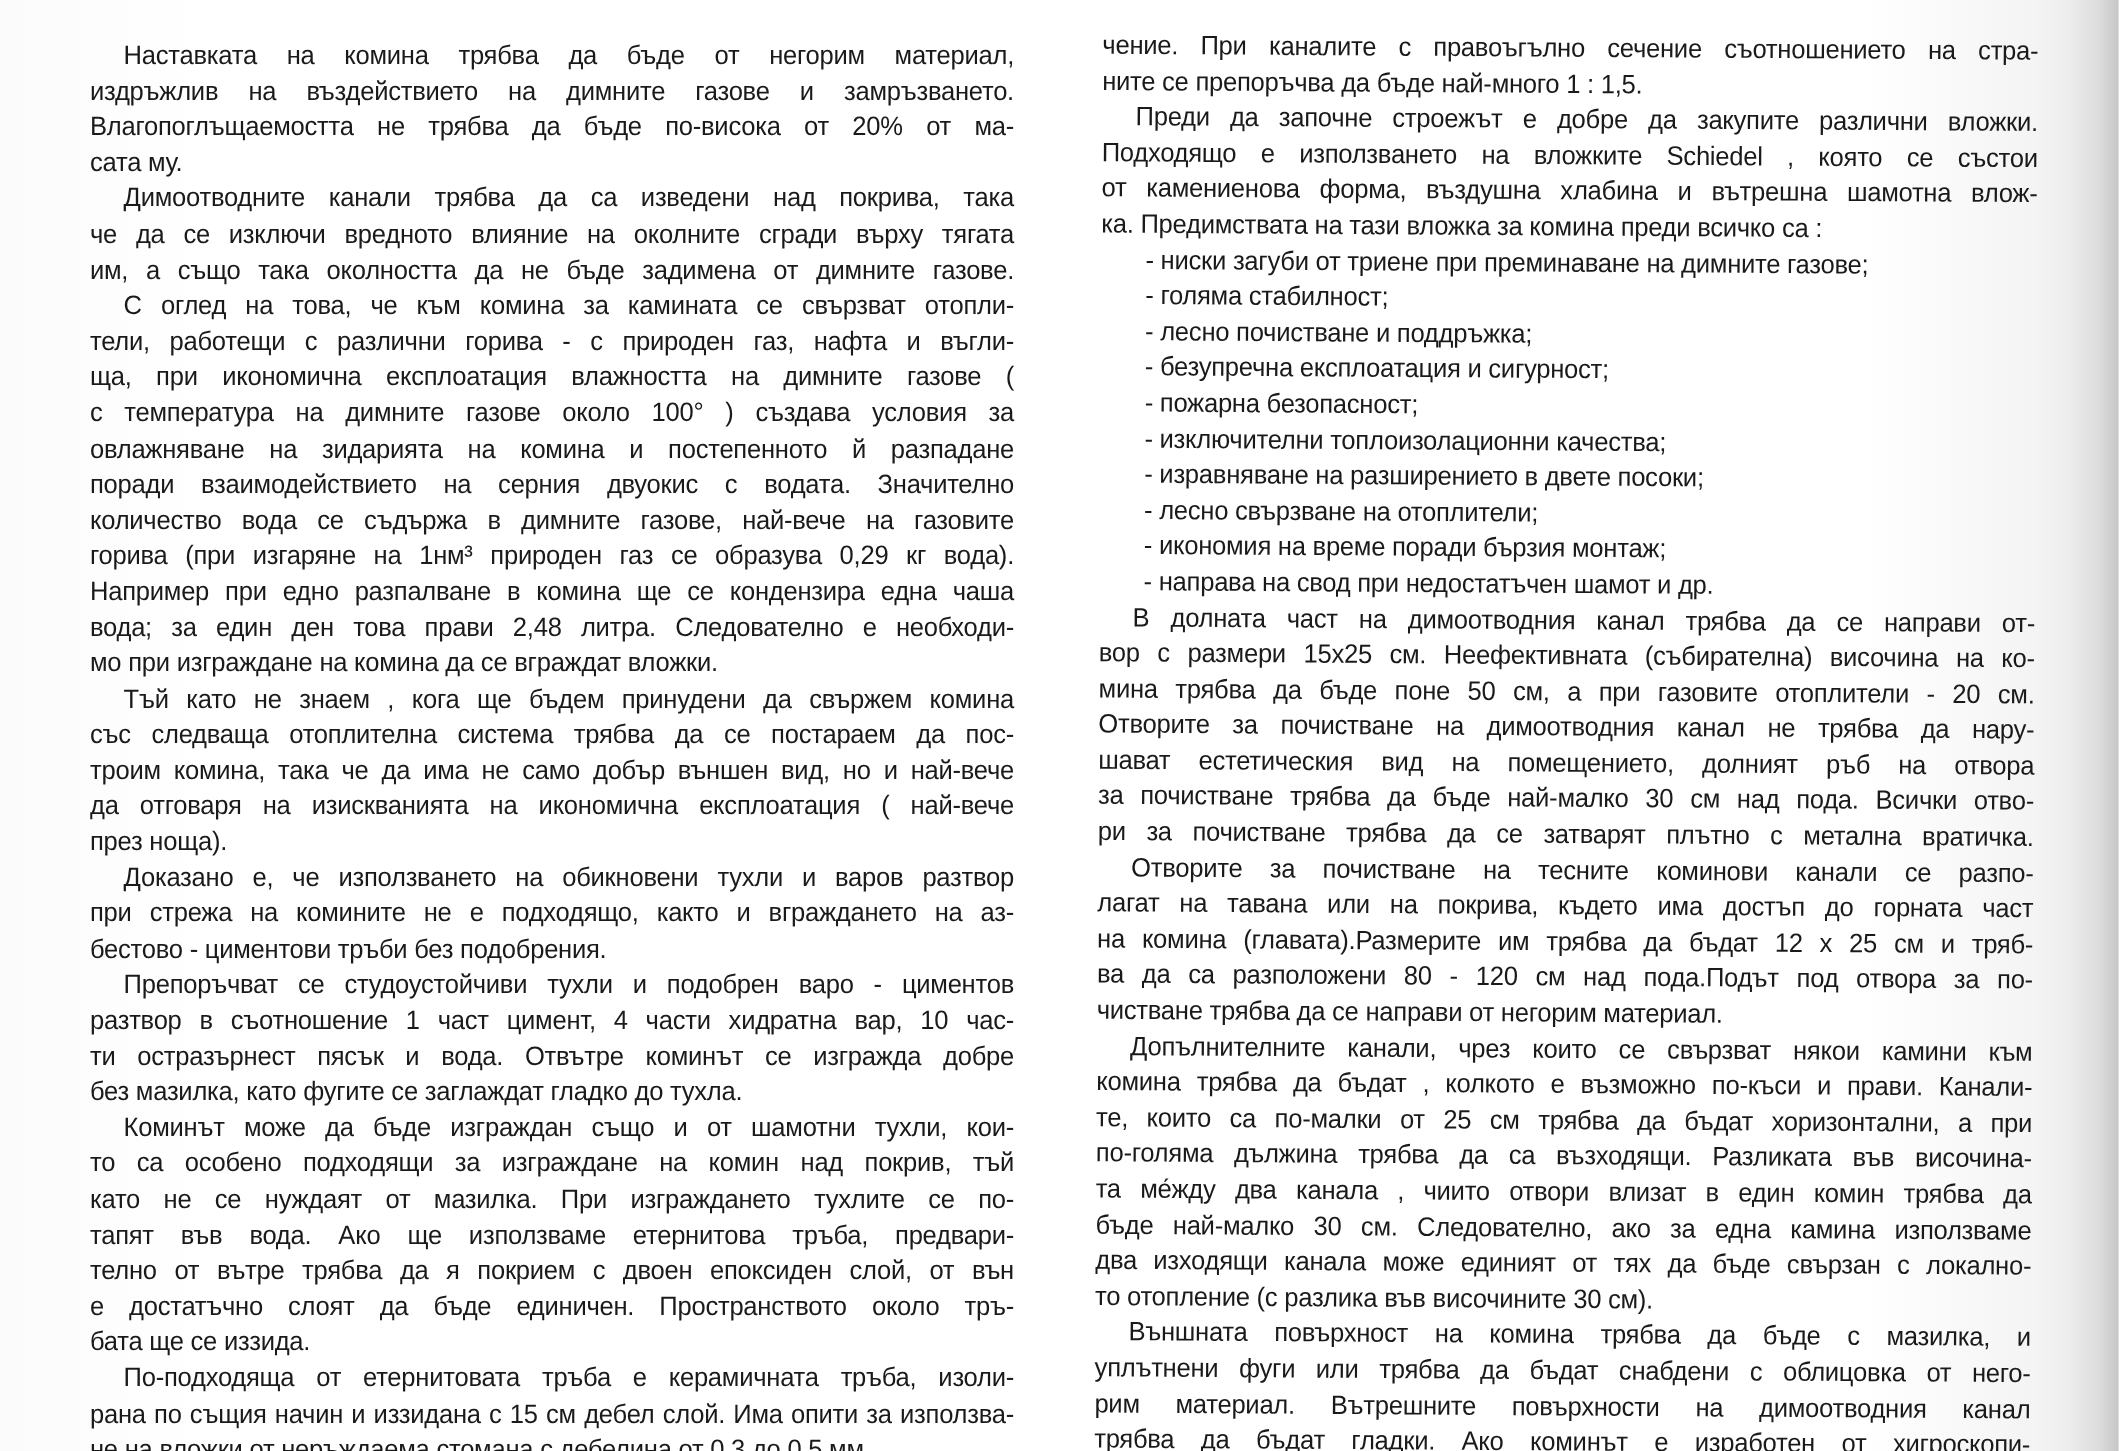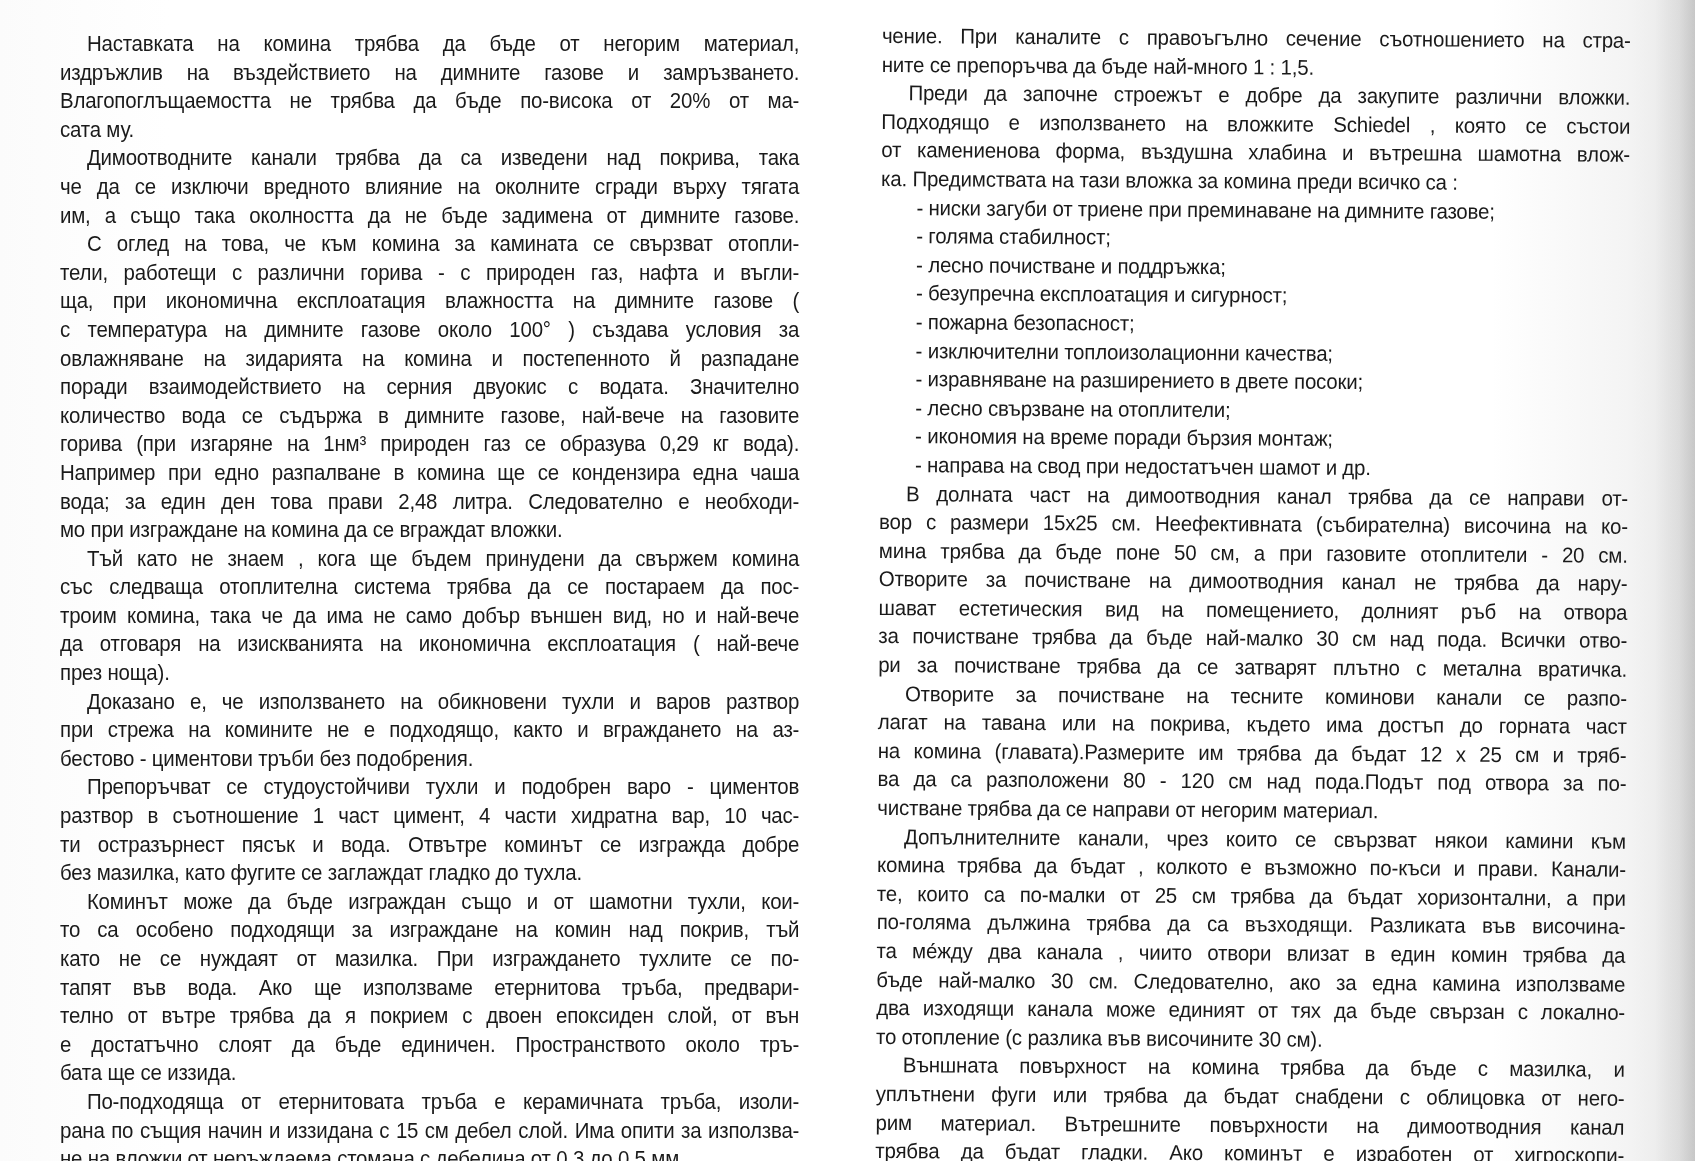--- a/index.html
+++ b/index.html
@@ -20,21 +20,21 @@
     left: 0; top: 0;
     width: 1695px; height: 1161px;
     background: linear-gradient(90deg, #fbfbfb 0%, #ffffff 10%, #ffffff 88%, #f4f4f4 96%, #e4e4e4 100%);
   }
   .page {
     position: absolute;
     top: 0;
     height: 1161px;
   }
   .page-left {
-    left: 0;
+    left: 12px;
     width: 848px;
   }
   .page-right {
     left: 848px;
     width: 847px;
   }
   .page-right::after {
     content: "";
     position: absolute;
     right: 0; top: 0;

